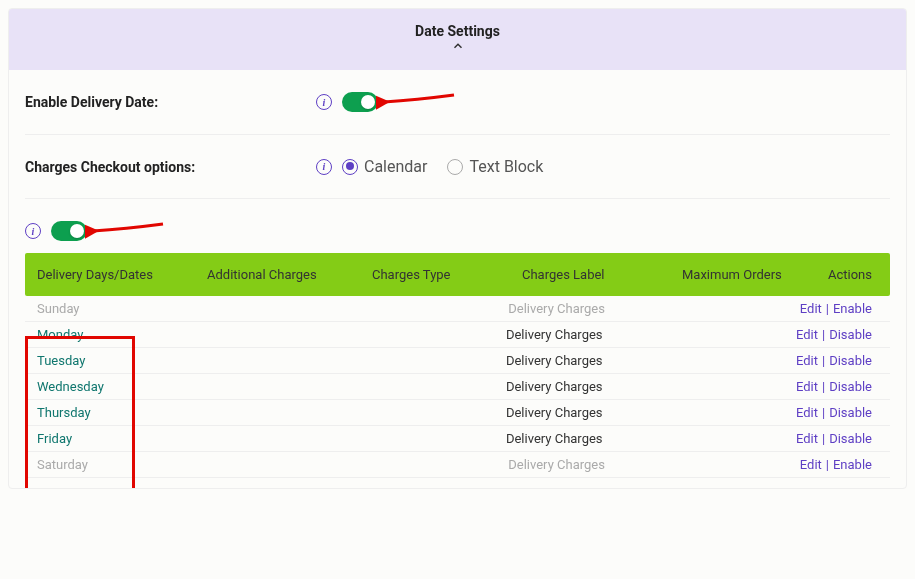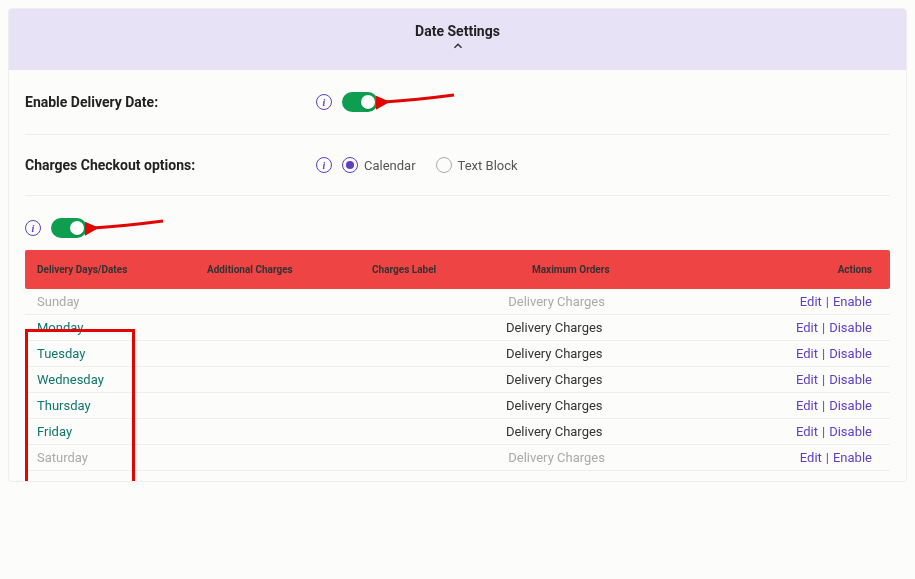--- a/index.html
+++ b/index.html
@@ -99,37 +99,37 @@
   .radio.checked::after {
     content: "";
     position: absolute;
     width: 8px;
     height: 8px;
     background: #5e3fc4;
     border-radius: 50%;
     top: 2.5px;
     left: 2.5px;
   }
-  .radio-label { color: #555; font-size: 13px; }
+  .radio-label { color: #555; font-size: 16px; }
   .arrow {
     position: absolute;
     left: 60px;
     width: 80px;
     height: 20px;
     pointer-events: none;
   }
   .arrow svg { width: 100%; height: 100%; }
   .table-wrap { margin-top: 2px; }
   .thead {
     display: flex;
-    background: #ef4444;
+    background: #84cc16;
     padding: 14px 12px;
     border-radius: 2px;
-    font-weight: 700;
-    font-size: 10px;
+    font-weight: 400;
+    font-size: 13px;
     color: #333;
   }
   .col1 { width: 170px; }
   .col2 { width: 165px; }
   .col3 { width: 150px; }
   .col4 { width: 160px; }
   .col5 { width: 140px; }
   .col6 { flex:1; text-align: right; padding-right: 6px; }
   .trow {
     display: flex;
@@ -217,20 +217,21 @@
               <path d="M 78 3 Q 40 8 8 10" stroke="#e10600" stroke-width="3" fill="none" marker-end="url(#ah2)"></path>
             </svg>
         </span>
       </div>
     </div>
 
     <div class="table-wrap">
       <div class="thead">
         <div class="col1">Delivery Days/Dates</div>
         <div class="col2">Additional Charges</div>
+        <div class="col3">Charges Type</div>
         <div class="col4">Charges Label</div>
         <div class="col5">Maximum Orders</div>
         <div class="col6">Actions</div>
       </div>
       <div class="table-container">
         <div id="rows">
             <div class="trow disabled">
               <div class="col1">Sunday</div>
               <div class="col2"></div>
               <div class="col3"></div>

